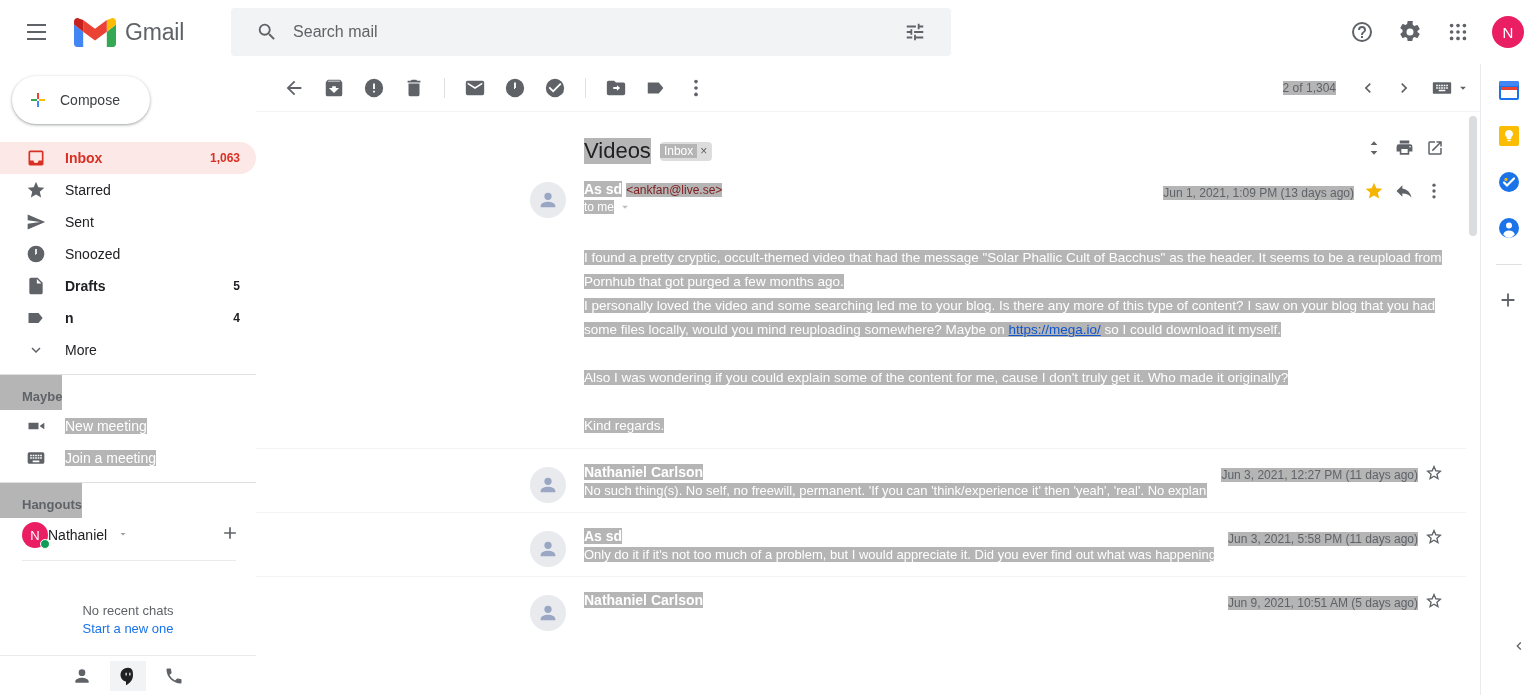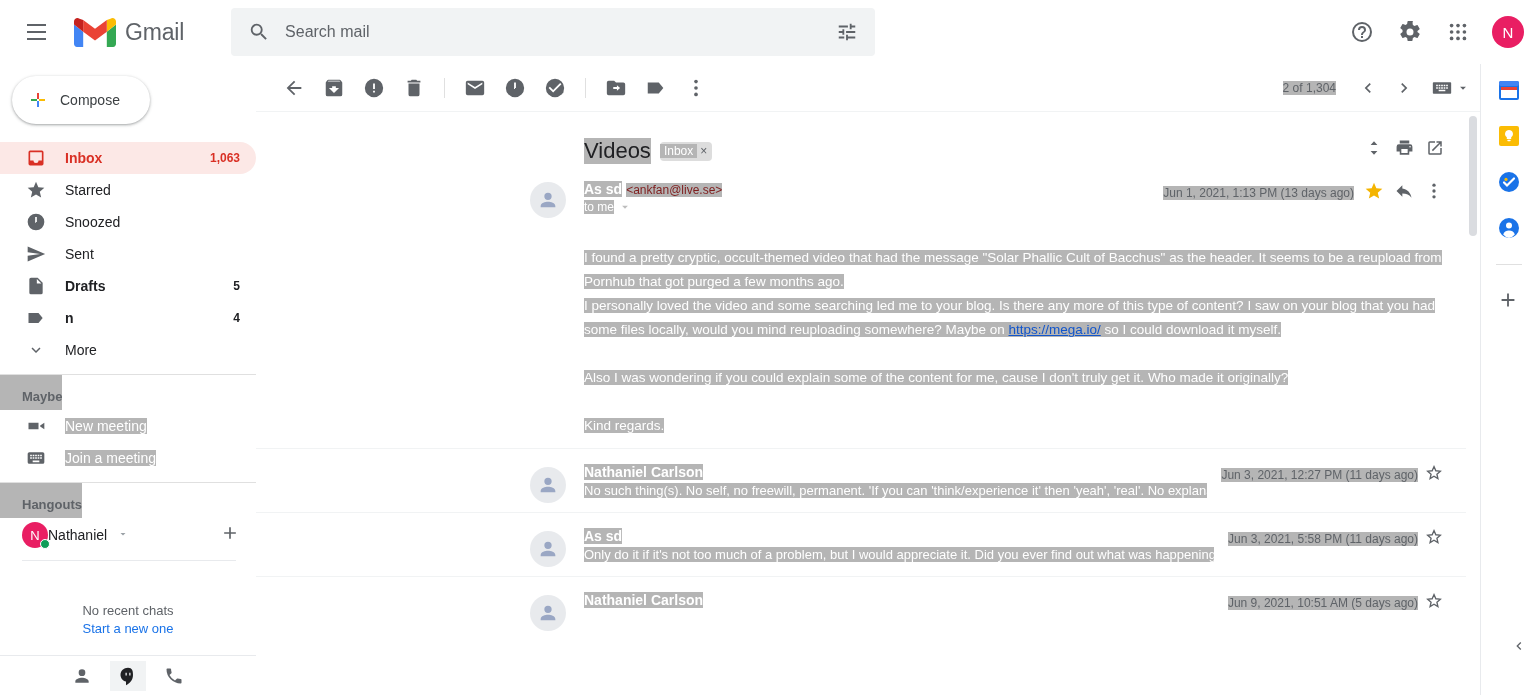--- a/index.html
+++ b/index.html
@@ -25,23 +25,23 @@
     cursor: pointer; border-radius: 50%;
   }
   .hamburger span { display: block; width: 19px; height: 2px; background: #5f6368; margin: 2.5px 0; }
   .brand { display: flex; align-items: center; margin-left: 14px; }
   .gmail-logo { width: 42px; height: 32px; }
   .brand-text {
     font-size: 23px; color: #5f6368; margin-left: 9px;
     font-family: "Liberation Sans", sans-serif; letter-spacing: -0.2px;
   }
   .search-wrap {
-    margin-left: 47px; width: 644px; height: 48px;
+    margin-left: 47px; width: 720px; height: 48px;
     background: #f1f3f4; border-radius: 4px;
-    display: flex; align-items: center; padding: 0 8px;
+    display: flex; align-items: center; padding: 0 16px;
   }
   .search-icon-btn, .search-opt-btn {
     width: 40px; height: 40px; border-radius: 50%;
     display: flex; align-items: center; justify-content: center; cursor: pointer;
   }
   .search-input {
     flex: 1; border: none; outline: none; background: transparent;
     font-size: 16px; color: #202124; padding-left: 6px;
     font-family: "Liberation Sans", sans-serif;
   }
@@ -279,35 +279,35 @@
               <path d="M12 17.27 18.18 21l-1.64-7.03L22 9.24l-7.19-.61L12 2 9.19 8.63 2 9.24l5.46 4.73L5.82 21z"></path>
             </svg>
         </span>
         <span class="lbl">Starred</span>
         <span class="cnt"></span>
       </div>
 
       <div class="navitem">
         <span class="ico">
           <svg width="20" height="20" viewBox="0 0 24 24" fill="#5f6368">
+              <path d="M2.01 21 23 12 2.01 3 2 10l15 2-15 2z"></path>
+            </svg>
+        </span>
+        <span class="lbl">Sent</span>
+        <span class="cnt"></span>
+      </div>
+
+      <div class="navitem">
+        <span class="ico">
+          <svg width="20" height="20" viewBox="0 0 24 24" fill="#5f6368">
               <path d="M12 2a10 10 0 1 0 0 20 10 10 0 0 0 0-20zm1 11H11V6h2z"></path>
               <path d="M12 12h5v2h-5z"></path>
             </svg>
         </span>
         <span class="lbl">Snoozed</span>
-        <span class="cnt"></span>
-      </div>
-
-      <div class="navitem">
-        <span class="ico">
-          <svg width="20" height="20" viewBox="0 0 24 24" fill="#5f6368">
-              <path d="M2.01 21 23 12 2.01 3 2 10l15 2-15 2z"></path>
-            </svg>
-        </span>
-        <span class="lbl">Sent</span>
         <span class="cnt"></span>
       </div>
 
       <div class="navitem bold">
         <span class="ico">
           <svg width="20" height="20" viewBox="0 0 24 24" fill="#5f6368">
               <path d="M6 2h8l6 6v12a2 2 0 0 1-2 2H6a2 2 0 0 1-2-2V4a2 2 0 0 1 2-2zm7 1.5V9h5.5z"></path>
             </svg>
         </span>
         <span class="lbl">Drafts</span>
@@ -529,21 +529,21 @@
                 <span class="msg-from sel">As sd</span><span class="msg-email sel">&lt;ankfan@live.se&gt;</span>
               </div>
               <div class="msg-to">
                 <span class="sel">to me</span>
                 <svg width="14" height="14" viewBox="0 0 24 24" fill="#bdbdbd" style="margin-left:4px">
                     <path d="M7 10l5 5 5-5z"></path>
                   </svg>
               </div>
             </div>
             <div class="msg-meta">
-              <span class="msg-date sel">Jun 1, 2021, 1:13 PM (13 days ago)</span>
+              <span class="msg-date sel">Jun 1, 2021, 1:09 PM (13 days ago)</span>
               <span>
                 <svg width="20" height="20" viewBox="0 0 24 24" fill="#f4b400">
                     <path d="M12 17.27 18.18 21l-1.64-7.03L22 9.24l-7.19-.61L12 2 9.19 8.63 2 9.24l5.46 4.73L5.82 21z"></path>
                   </svg>
               </span>
               <span>
                 <svg width="20" height="20" viewBox="0 0 24 24" fill="#5f6368">
                     <path d="M10 9V5l-7 7 7 7v-4.1c5 0 8.5 1.6 11 5.1-1-5-4-10-11-11z"></path>
                   </svg>
               </span>

